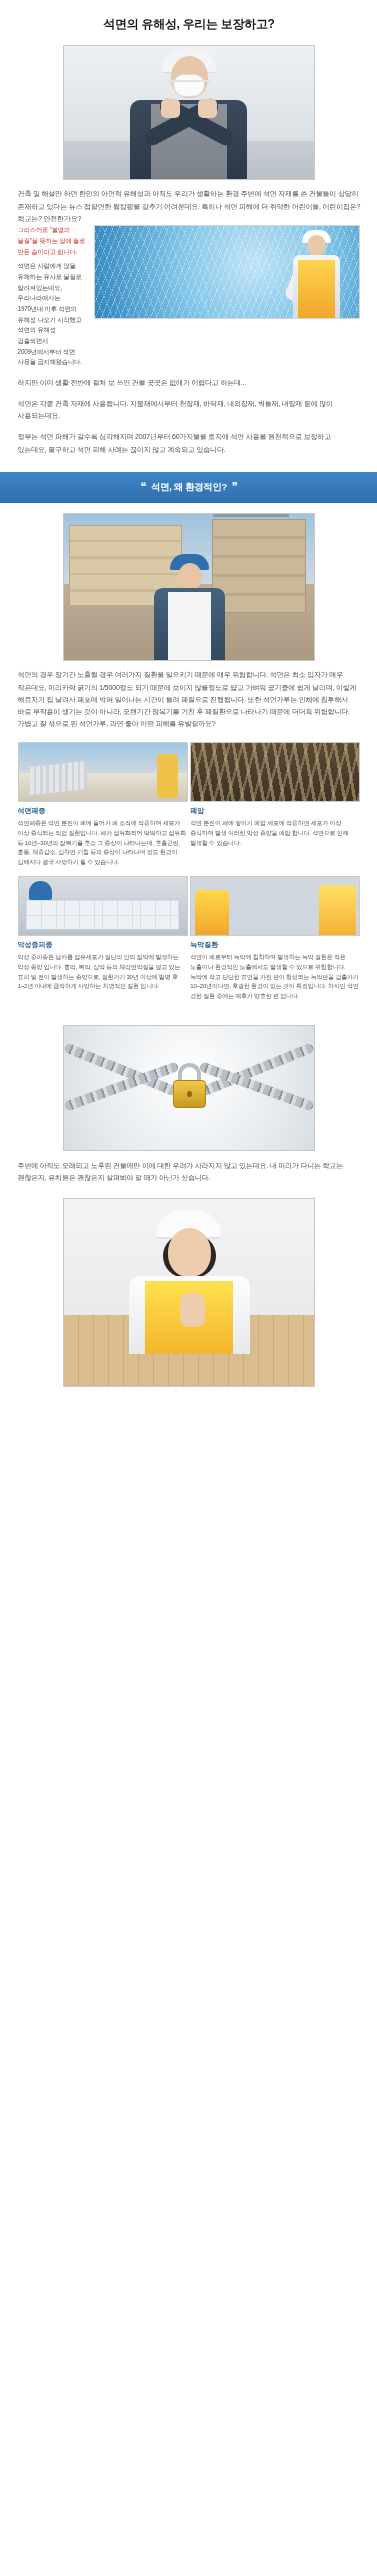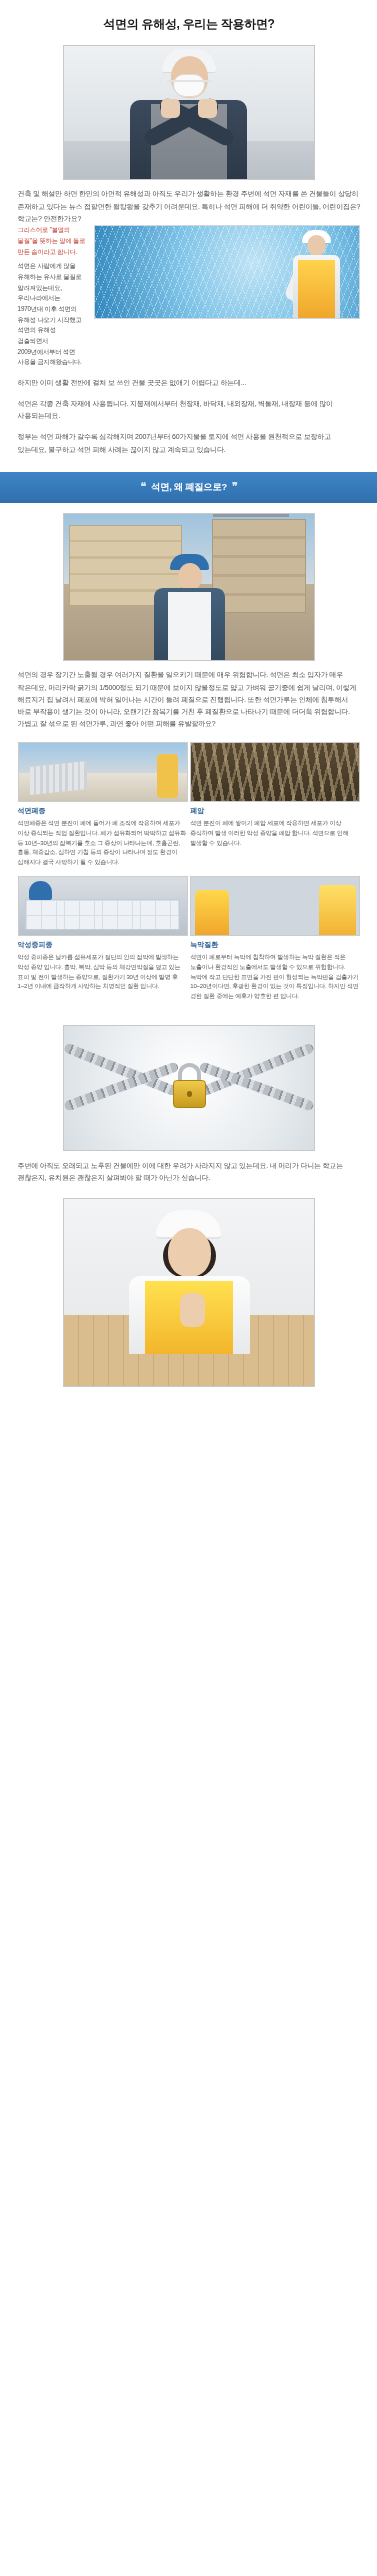--- a/index.html
+++ b/index.html
@@ -362,21 +362,21 @@
   .final-photo .f-wood {
     position: absolute; left: 0; right: 0; bottom: 0; height: 38%;
     background: repeating-linear-gradient(90deg,#d9bd8e 0 14px,#cbab79 14px 15px);
   }
 </style>
 </head>
 <body>
 
 <div class="page">
 
-  <div class="title">석면의 유해성, 우리는 작용하면?</div>
+  <div class="title">석면의 유해성, 우리는 보장하고?</div>
 
   <div class="photo hero-photo">
     <div class="floorline"></div>
     <div class="helmet"></div>
     <div class="head"></div>
     <div class="mask"></div>
     <div class="body"></div>
     <div class="vest"></div>
     <div class="armL"></div>
     <div class="armR"></div>
@@ -400,21 +400,21 @@
       <div class="worker-body"></div>
       <div class="worker-vest"></div>
     </div>
   </div>
 
   <div class="para">하지만 이미 생활 전반에 걸쳐 보 쓰인 건물 곳곳은 없애기 어렵다고 하는데...</div>
   <div class="para">석면은 각종 건축 자재에 사용됩니다. 지붕재에서부터 천장재, 바닥재, 내외장재, 벽돌재, 내장재 등에 많이 사용되는데요.</div>
   <div class="para">정부는 석면 파해가 갈수록 심각해지며 2007년부터 60가지물을 토지에 석면 사용을 원천적으로 보장하고 있는데요, 불구하고 석면 피해 사례는 끊이지 않고 계속되고 있습니다.</div>
 
   <div class="banner">
-    <span class="q">❝</span><span>석면, 왜 폐질으로?</span><span class="q">❞</span>
+    <span class="q">❝</span><span>석면, 왜 환경적인?</span><span class="q">❞</span>
   </div>
 
   <div class="photo big-photo">
     <div class="crane"></div>
     <div class="bldg"></div>
     <div class="bldg2"></div>
     <div class="person-helmet"></div>
     <div class="person-head"></div>
     <div class="person-body"></div>
     <div class="person-shirt"></div>

